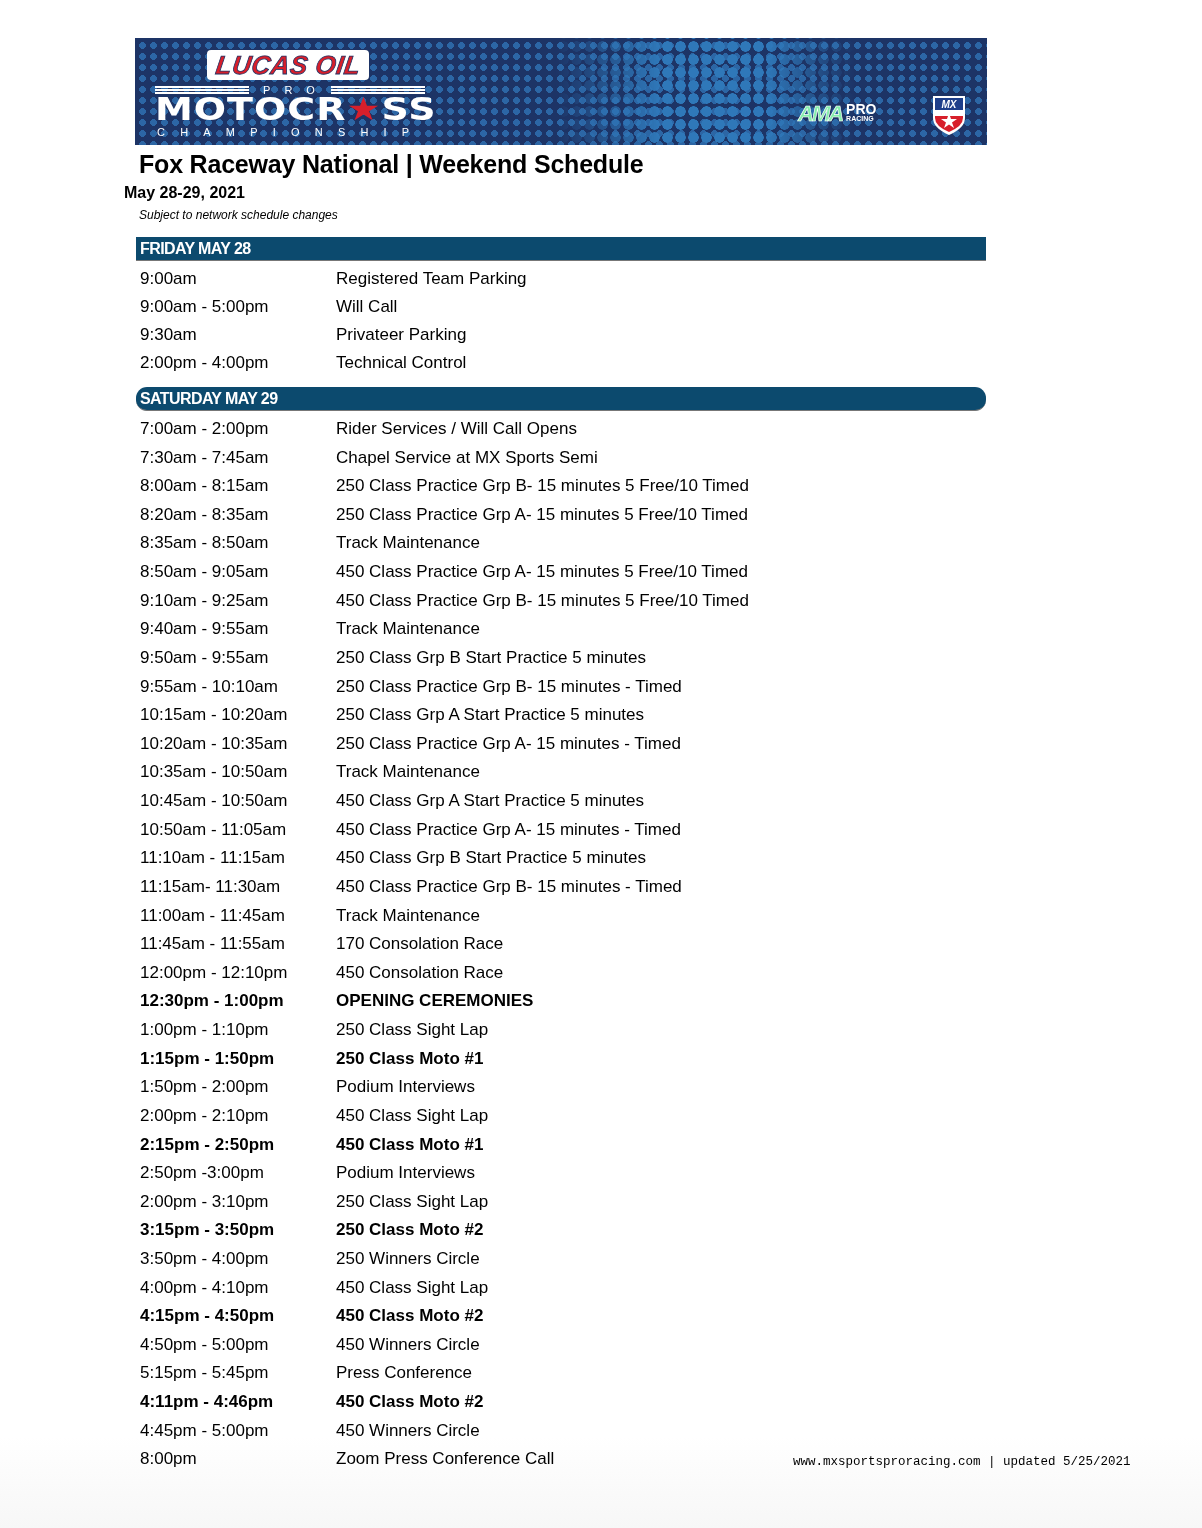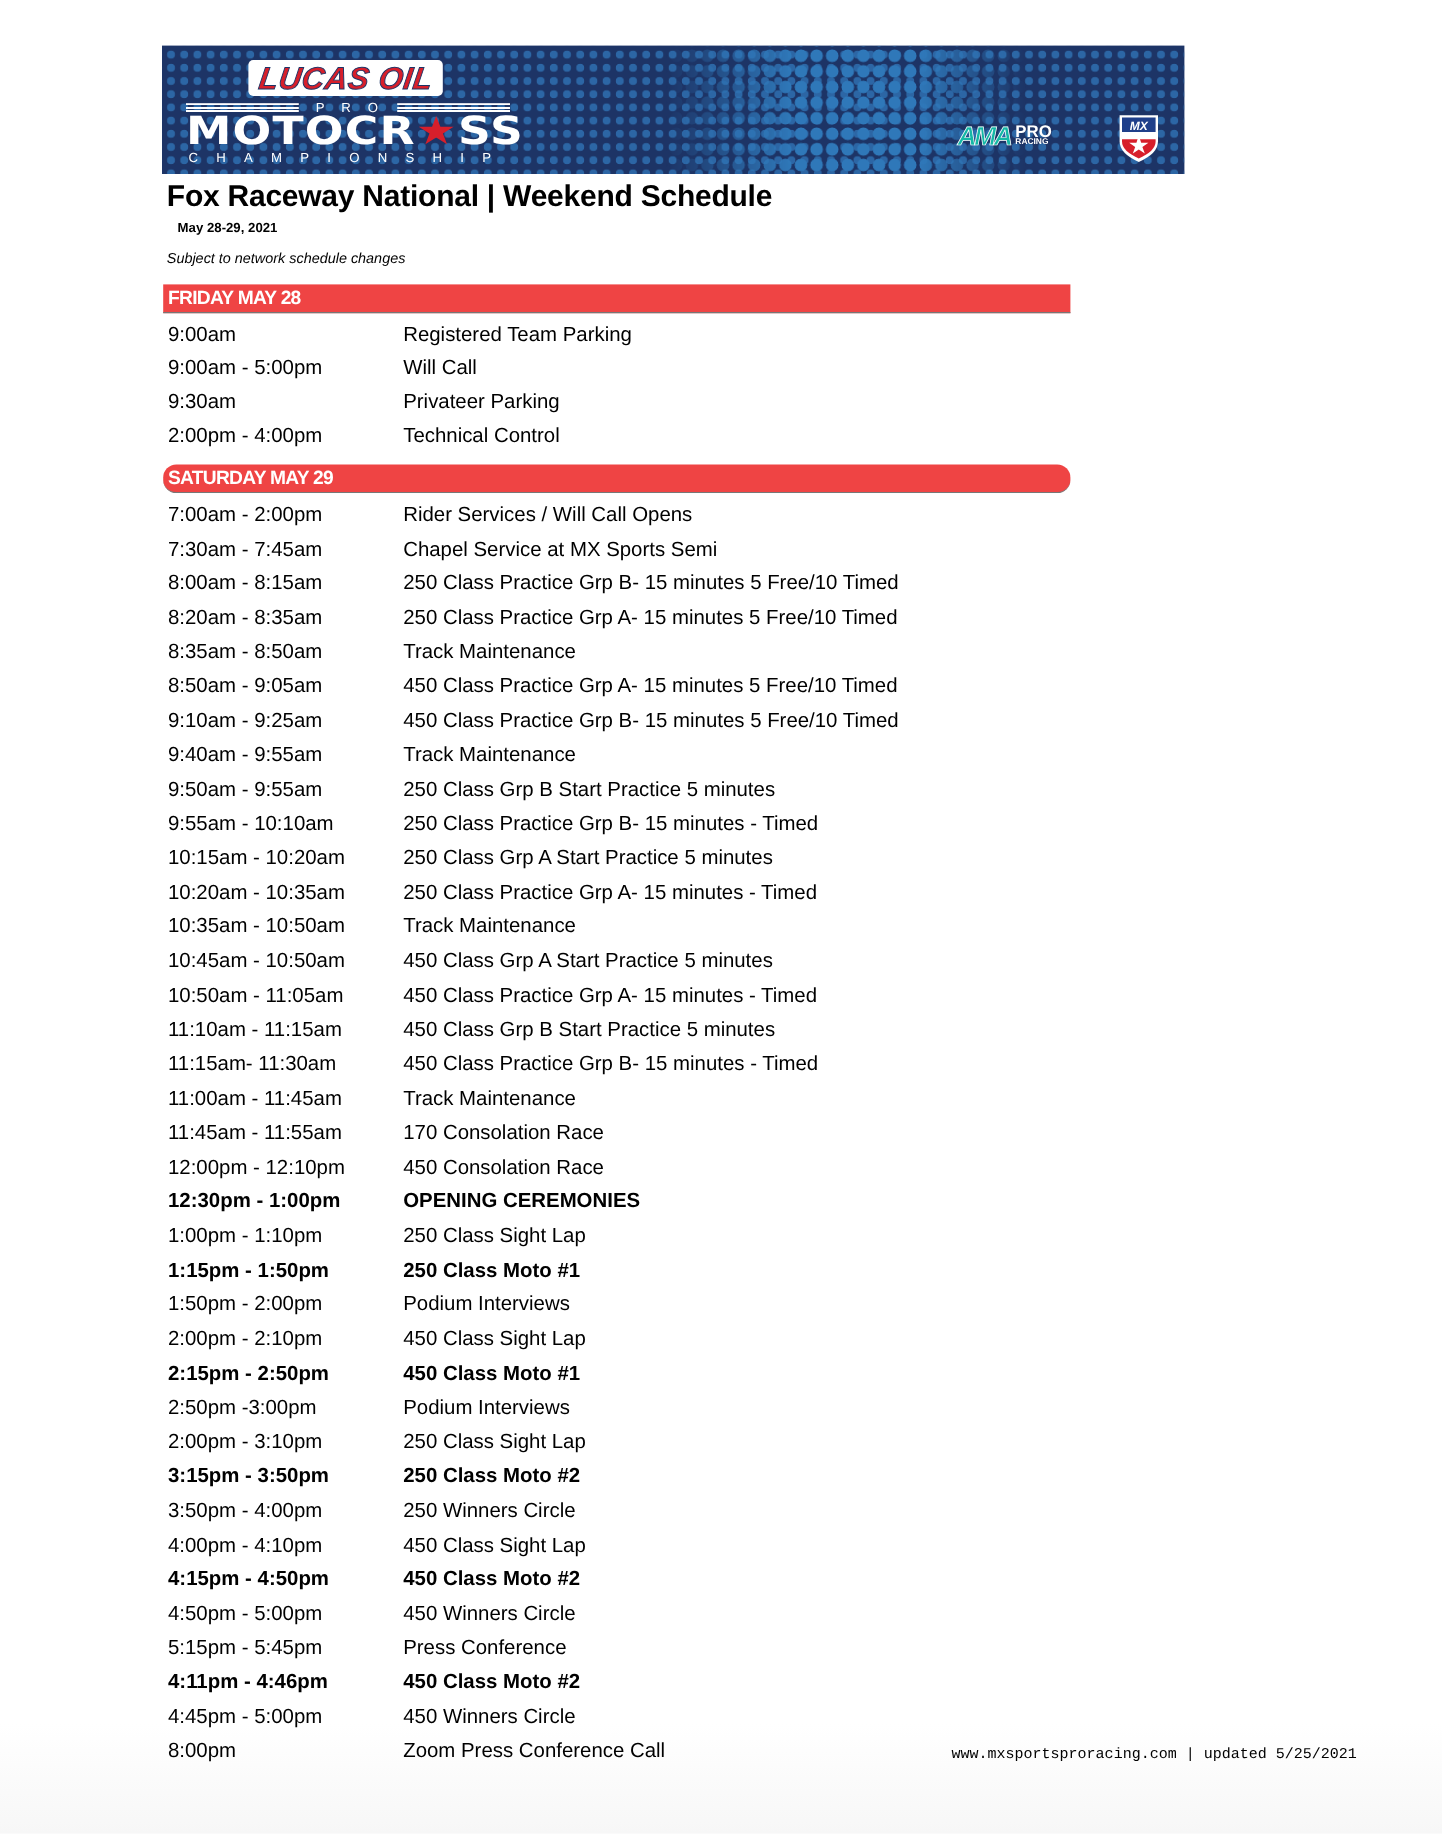--- a/index.html
+++ b/index.html
@@ -50,36 +50,36 @@
   .motocross .star { color: #d71f2b; }
   .champ {
     position: absolute; left: 22px; top: 88px; color: #fff; font-size: 11px;
     letter-spacing: 15.2px; line-height: 12px;
   }
   .ama {
     position: absolute; left: 663px; top: 63px; display: flex; align-items: center;
   }
   .ama-mark { font-weight: bold; font-style: italic; font-size: 22px; color: #d71f2b;
     letter-spacing: -2px; -webkit-text-stroke: 0.6px #fff; }
-  .ama-mark .blue { color: #14b8a6; }
+  .ama-mark .blue { color: #86efac; }
   .ama-pro { color: #fff; font-weight: bold; line-height: 10px; margin-left: 4px; }
   .ama-pro .p1 { font-size: 14px; display: block; }
   .ama-pro .p2 { font-size: 7px; display: block; }
   .mx-shield {
     position: absolute; left: 795px; top: 56px; width: 38px; height: 42px;
   }
   .title {
     position: absolute; left: 139px; top: 150px; font-weight: bold; font-size: 25px;
     letter-spacing: -0.2px; white-space: nowrap;
   }
-  .dates { position: absolute; left: 148px; top: 184px; font-weight: bold; font-size: 11px; }
+  .dates { position: absolute; left: 124px; top: 184px; font-weight: bold; font-size: 16px; }
   .note { position: absolute; left: 139px; top: 208px; font-style: italic; font-size: 12px; }
   .day-bar {
-    position: absolute; left: 136px; width: 756px; height: 24px;
-    background: #ef4444; border-bottom: 1px solid #777; box-sizing: border-box;
+    position: absolute; left: 136px; width: 850px; height: 24px;
+    background: #0c4a6e; border-bottom: 1px solid #777; box-sizing: border-box;
   }
   .day-bar span {
     position: absolute; left: 4px; top: 3px; color: #fff; font-weight: bold; font-size: 16px;
     letter-spacing: -0.6px; font-family: "Liberation Sans", sans-serif;
   }
   .row { position: absolute; left: 140px; height: 24px; font-size: 17px; white-space: nowrap; }
   .row .time { position: absolute; left: 0; top: 0; }
   .row .event { position: absolute; left: 196px; top: 0; }
   .row.bold { font-weight: bold; }
   .footer {

